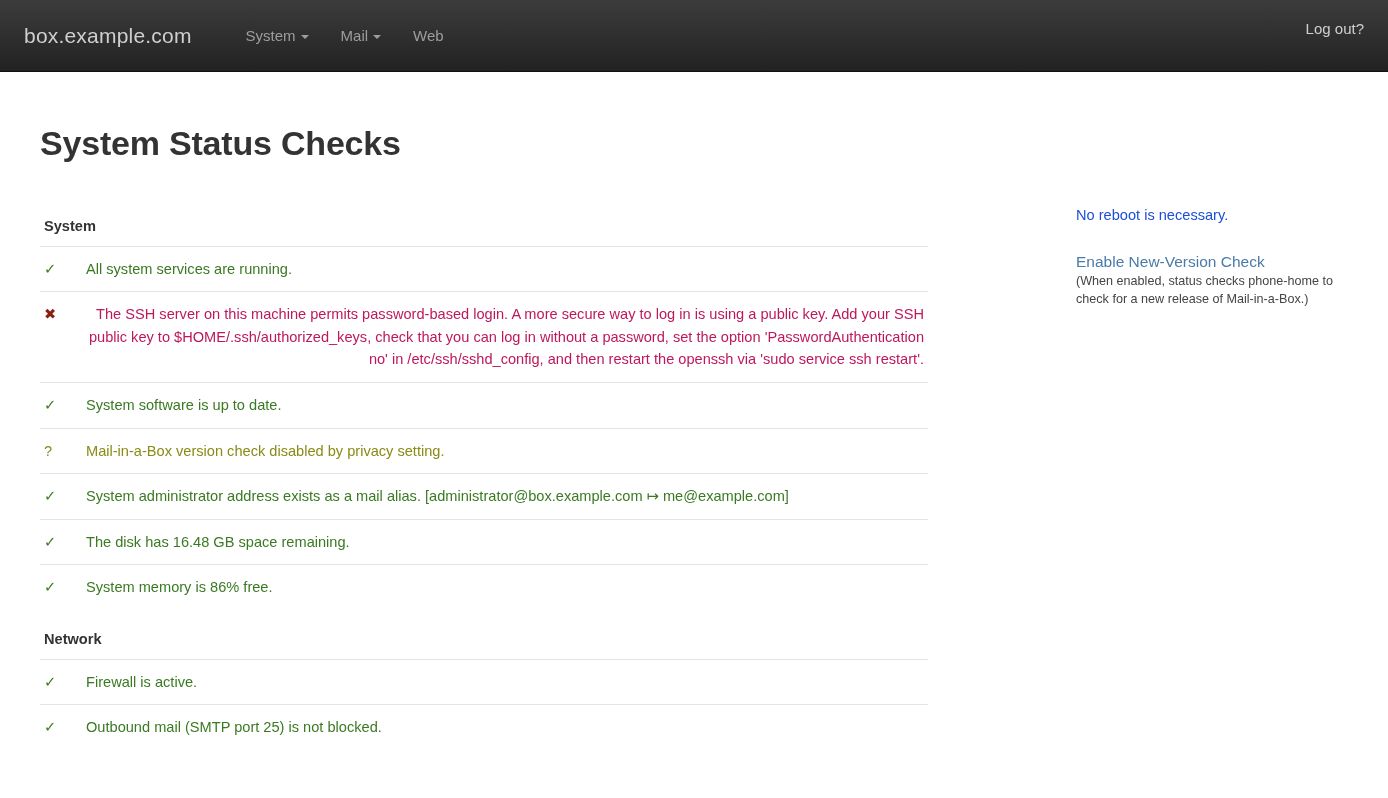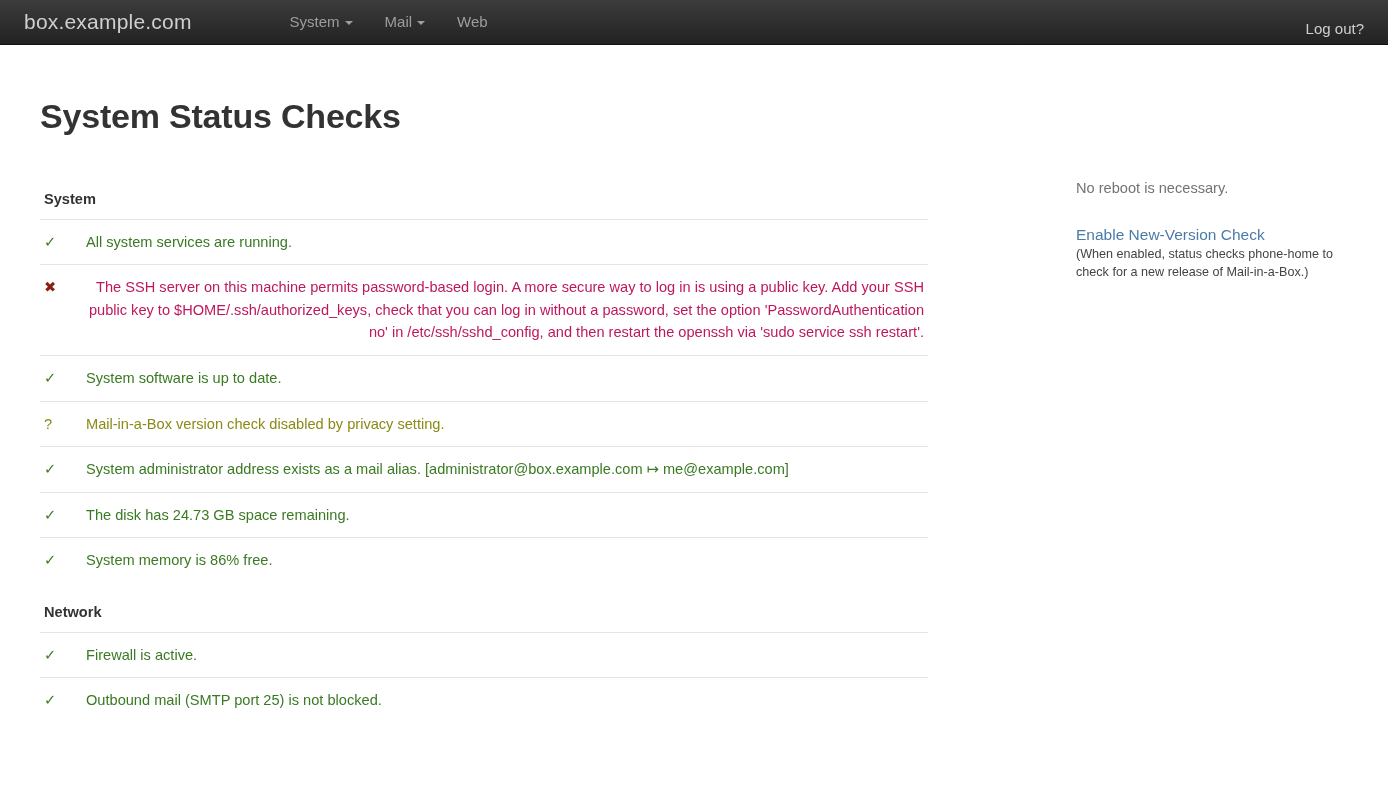--- a/index.html
+++ b/index.html
@@ -5,28 +5,27 @@
   * { box-sizing: border-box; }
   html, body {
     margin: 0; padding: 0;
     width: 1388px; height: 798px;
     background: #ffffff;
     font-family: "Liberation Sans", sans-serif;
     overflow: hidden;
   }
   
   .navbar {
-    height: 45px;
+    height: 72px;
     background: linear-gradient(to bottom, #3c3c3c 0%, #222222 100%);
     border-bottom: 1px solid #111;
     display: flex;
     align-items: center;
     padding: 0 24px;
     position: relative;
-    gap: 44px;
   }
   .brand {
     color: #cfcfcf;
     font-size: 21px;
     font-weight: normal;
     letter-spacing: .2px;
     margin-right: 38px;
     text-decoration: none;
   }
   .nav-items { display: flex; align-items: center; }
@@ -105,21 +104,21 @@
   .ok { color: #3a7a23; }
   .ok-icon { color: #3a7a23; }
   .err { color: #be185d; text-align: right; }
   .err-icon { color: #8a1f11; font-size: 15px; }
   .warn { color: #8a8a16; }
   .warn-icon { color: #8a8a16; }
 
   
   .side-text {
     font-size: 14.6px;
-    color: #737373;
+    color: #1d4ed8;
     margin: 0 0 26px 0;
     line-height: 1.5;
   }
   .side-link {
     display: block;
     font-size: 15.5px;
     color: #4a7ba8;
     text-decoration: none;
     margin-bottom: 1px;
   }
@@ -181,21 +180,21 @@
             <td class="text-cell warn">Mail-in-a-Box version check disabled by privacy setting.</td>
           </tr>
 
           <tr>
             <td class="icon-cell ok-icon">✓</td>
             <td class="text-cell ok">System administrator address exists as a mail alias. [administrator@box.example.com ↦ me@example.com]</td>
           </tr>
 
           <tr>
             <td class="icon-cell ok-icon">✓</td>
-            <td class="text-cell ok">The disk has 24.73 GB space remaining.</td>
+            <td class="text-cell ok">The disk has 16.48 GB space remaining.</td>
           </tr>
 
           <tr>
             <td class="icon-cell ok-icon">✓</td>
             <td class="text-cell ok">System memory is 86% free.</td>
           </tr>
 
           <tr class="section-row">
             <td colspan="2" class="section-head">Network</td>
           </tr>

